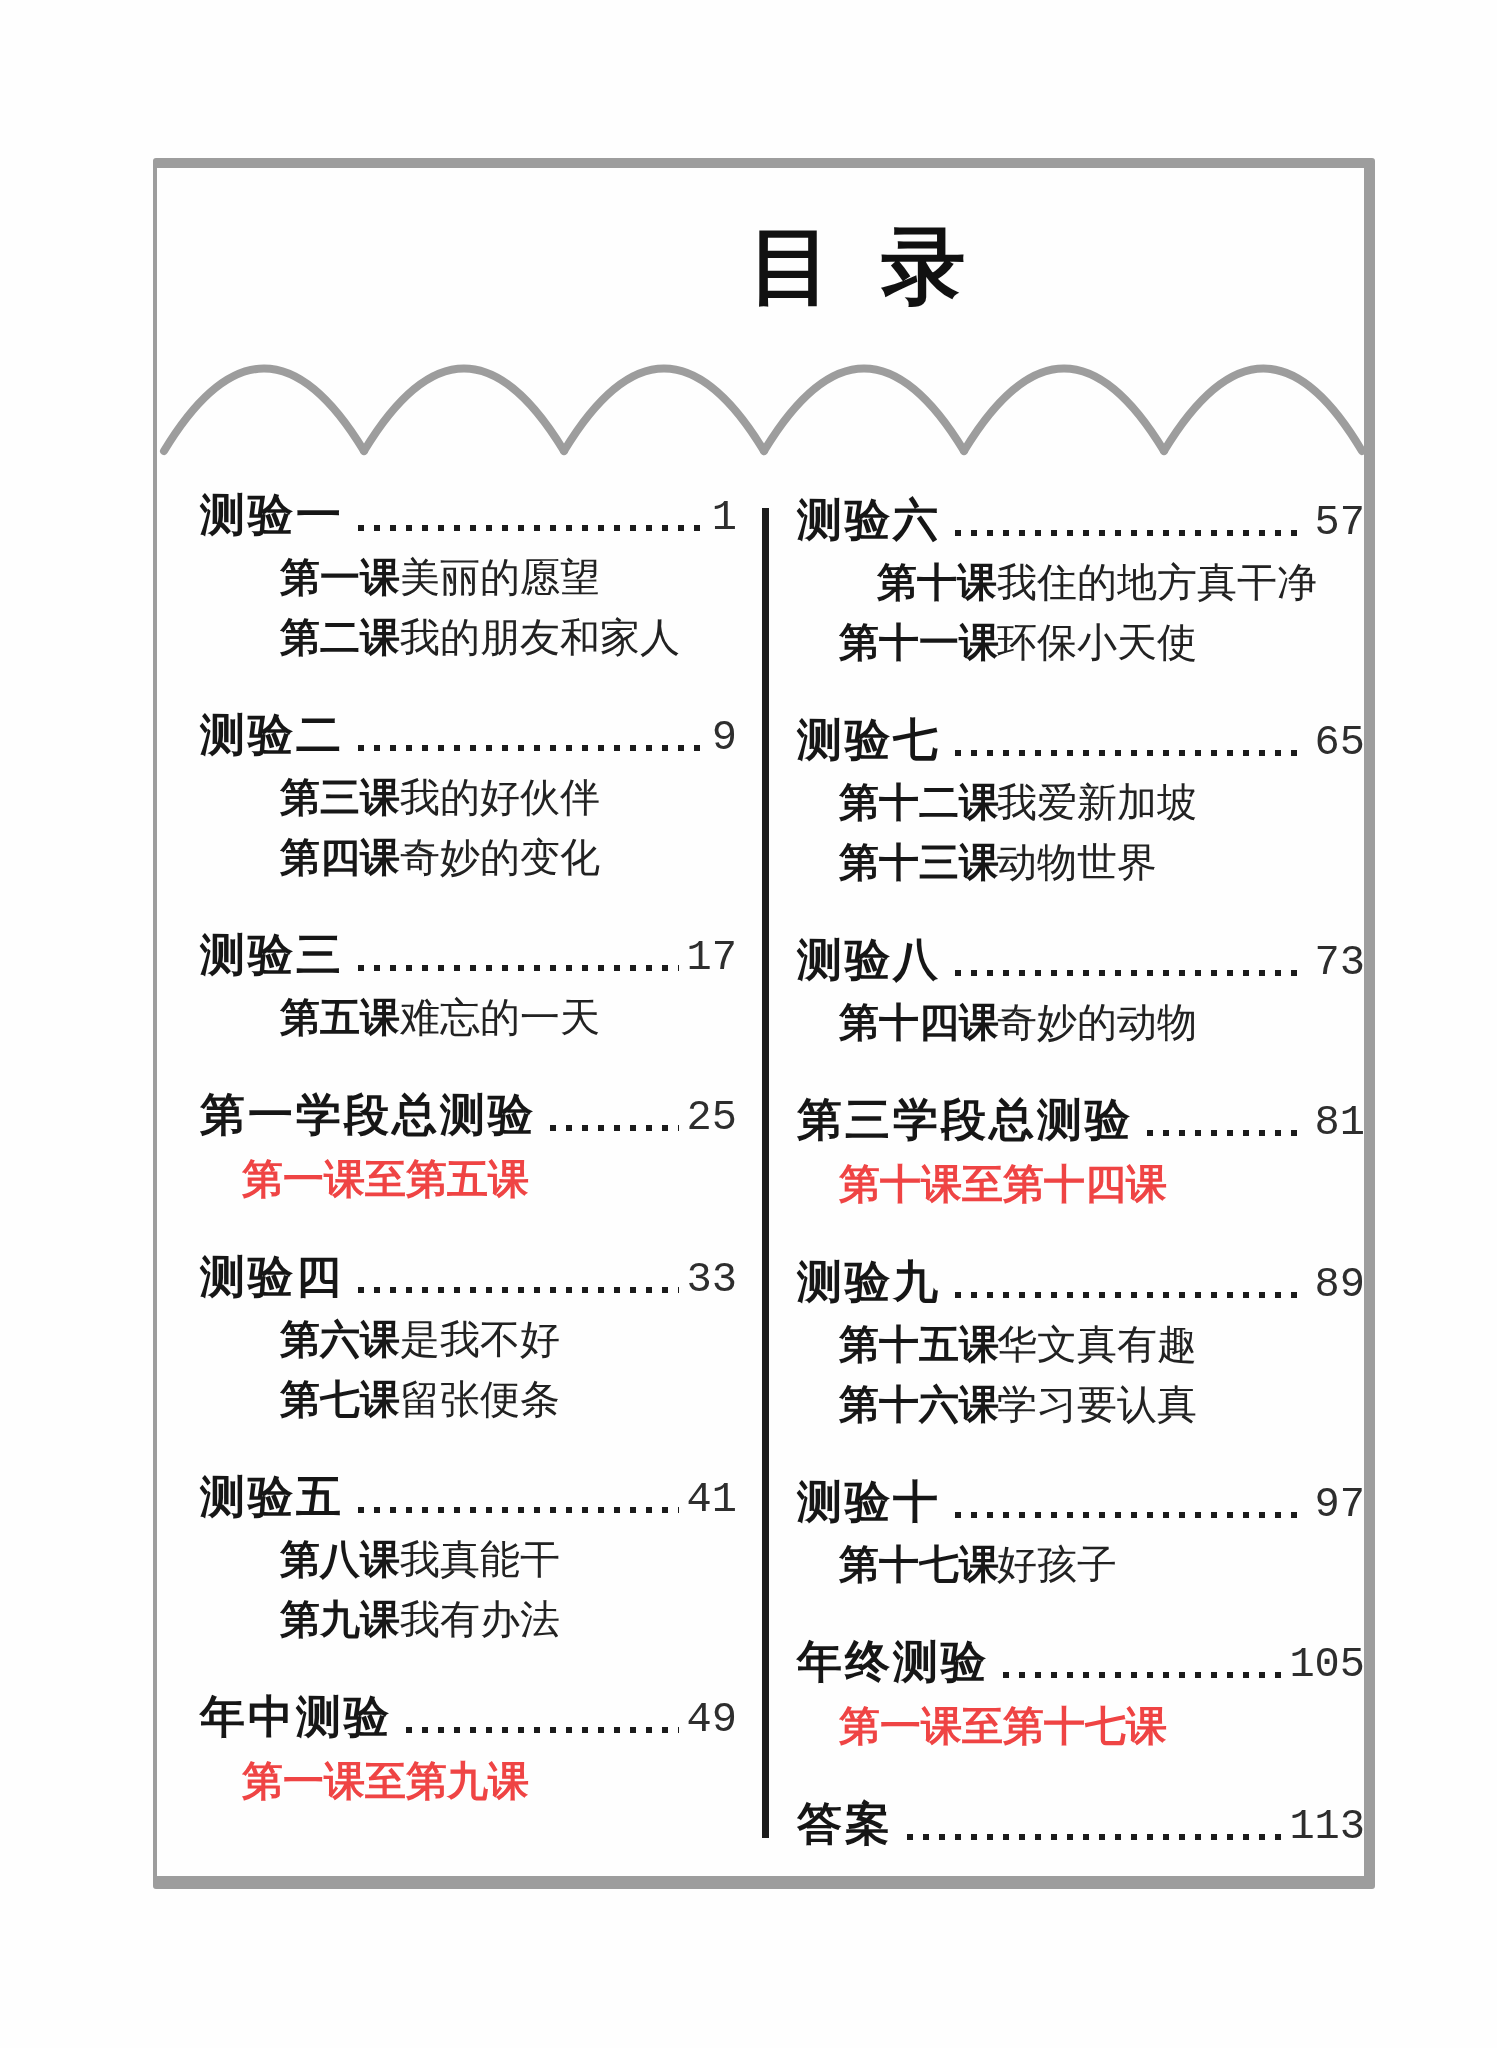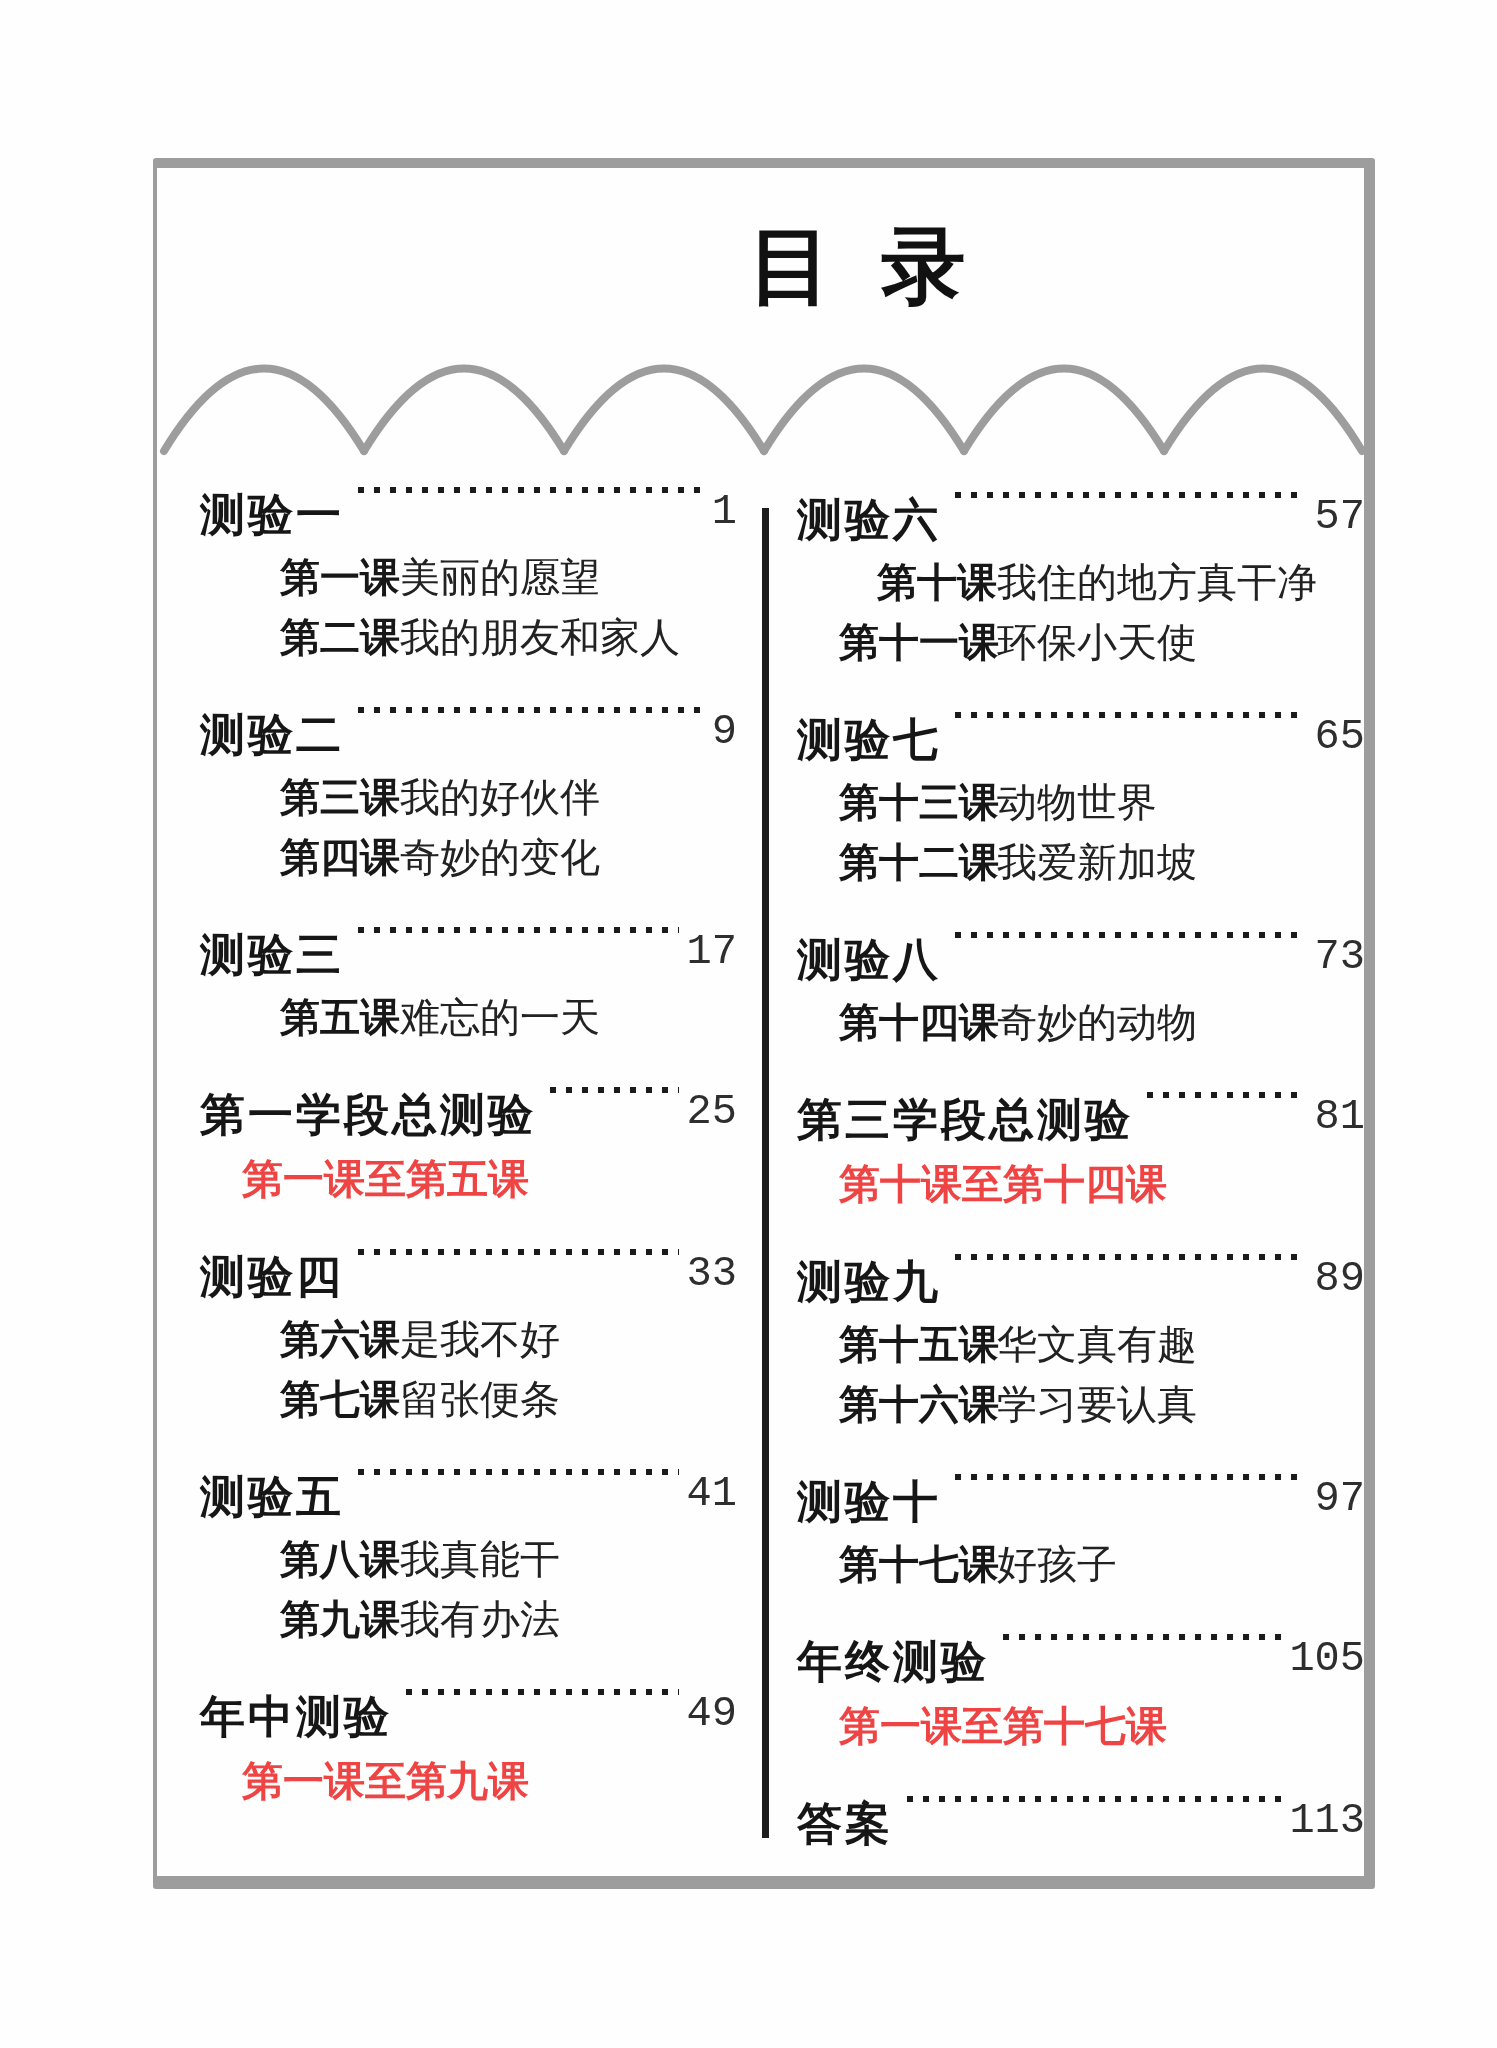--- a/index.html
+++ b/index.html
@@ -31,21 +31,21 @@
   .scallops{position:absolute;left:158px;top:352px;}
   .divider{
     position:absolute;left:762px;top:508px;
     width:7px;height:1330px;background:#1c1c1c;
   }
   .col{position:absolute;}
   .col-left{left:200px;top:487px;width:537px;}
   .col-right{left:797px;top:492px;width:568px;}
   .block{margin-bottom:44px;}
   .hrow{
-    display:flex;
+    display:flex;align-items:flex-end;
     font-size:45px;line-height:56px;font-weight:bold;
   }
   .h{white-space:nowrap;letter-spacing:3px;color:#161616;}
   .dots{
     flex:1;height:6px;
     margin:0 8px 12px 14px;
     background:repeating-linear-gradient(to right,#1b1b1b 0 6px,transparent 6px 16px);
   }
   .pg{
     font-family:"Liberation Mono","DejaVu Sans Mono",monospace;
@@ -204,27 +204,27 @@
       </div>
     </div>
 
     <div class="block">
       <div class="hrow">
         <span class="h">测验七</span>
         <span class="dots"></span>
         <span class="pg">65</span>
       </div>
       <div class="lrow">
+        <span class="ln">第十二课</span>
+        <span class="lt">我爱新加坡</span>
+      </div>
+      <div class="lrow">
         <span class="ln">第十三课</span>
         <span class="lt">动物世界</span>
       </div>
-      <div class="lrow">
-        <span class="ln">第十二课</span>
-        <span class="lt">我爱新加坡</span>
-      </div>
     </div>
 
     <div class="block">
       <div class="hrow">
         <span class="h">测验八</span>
         <span class="dots"></span>
         <span class="pg">73</span>
       </div>
       <div class="lrow">
         <span class="ln">第十四课</span>

